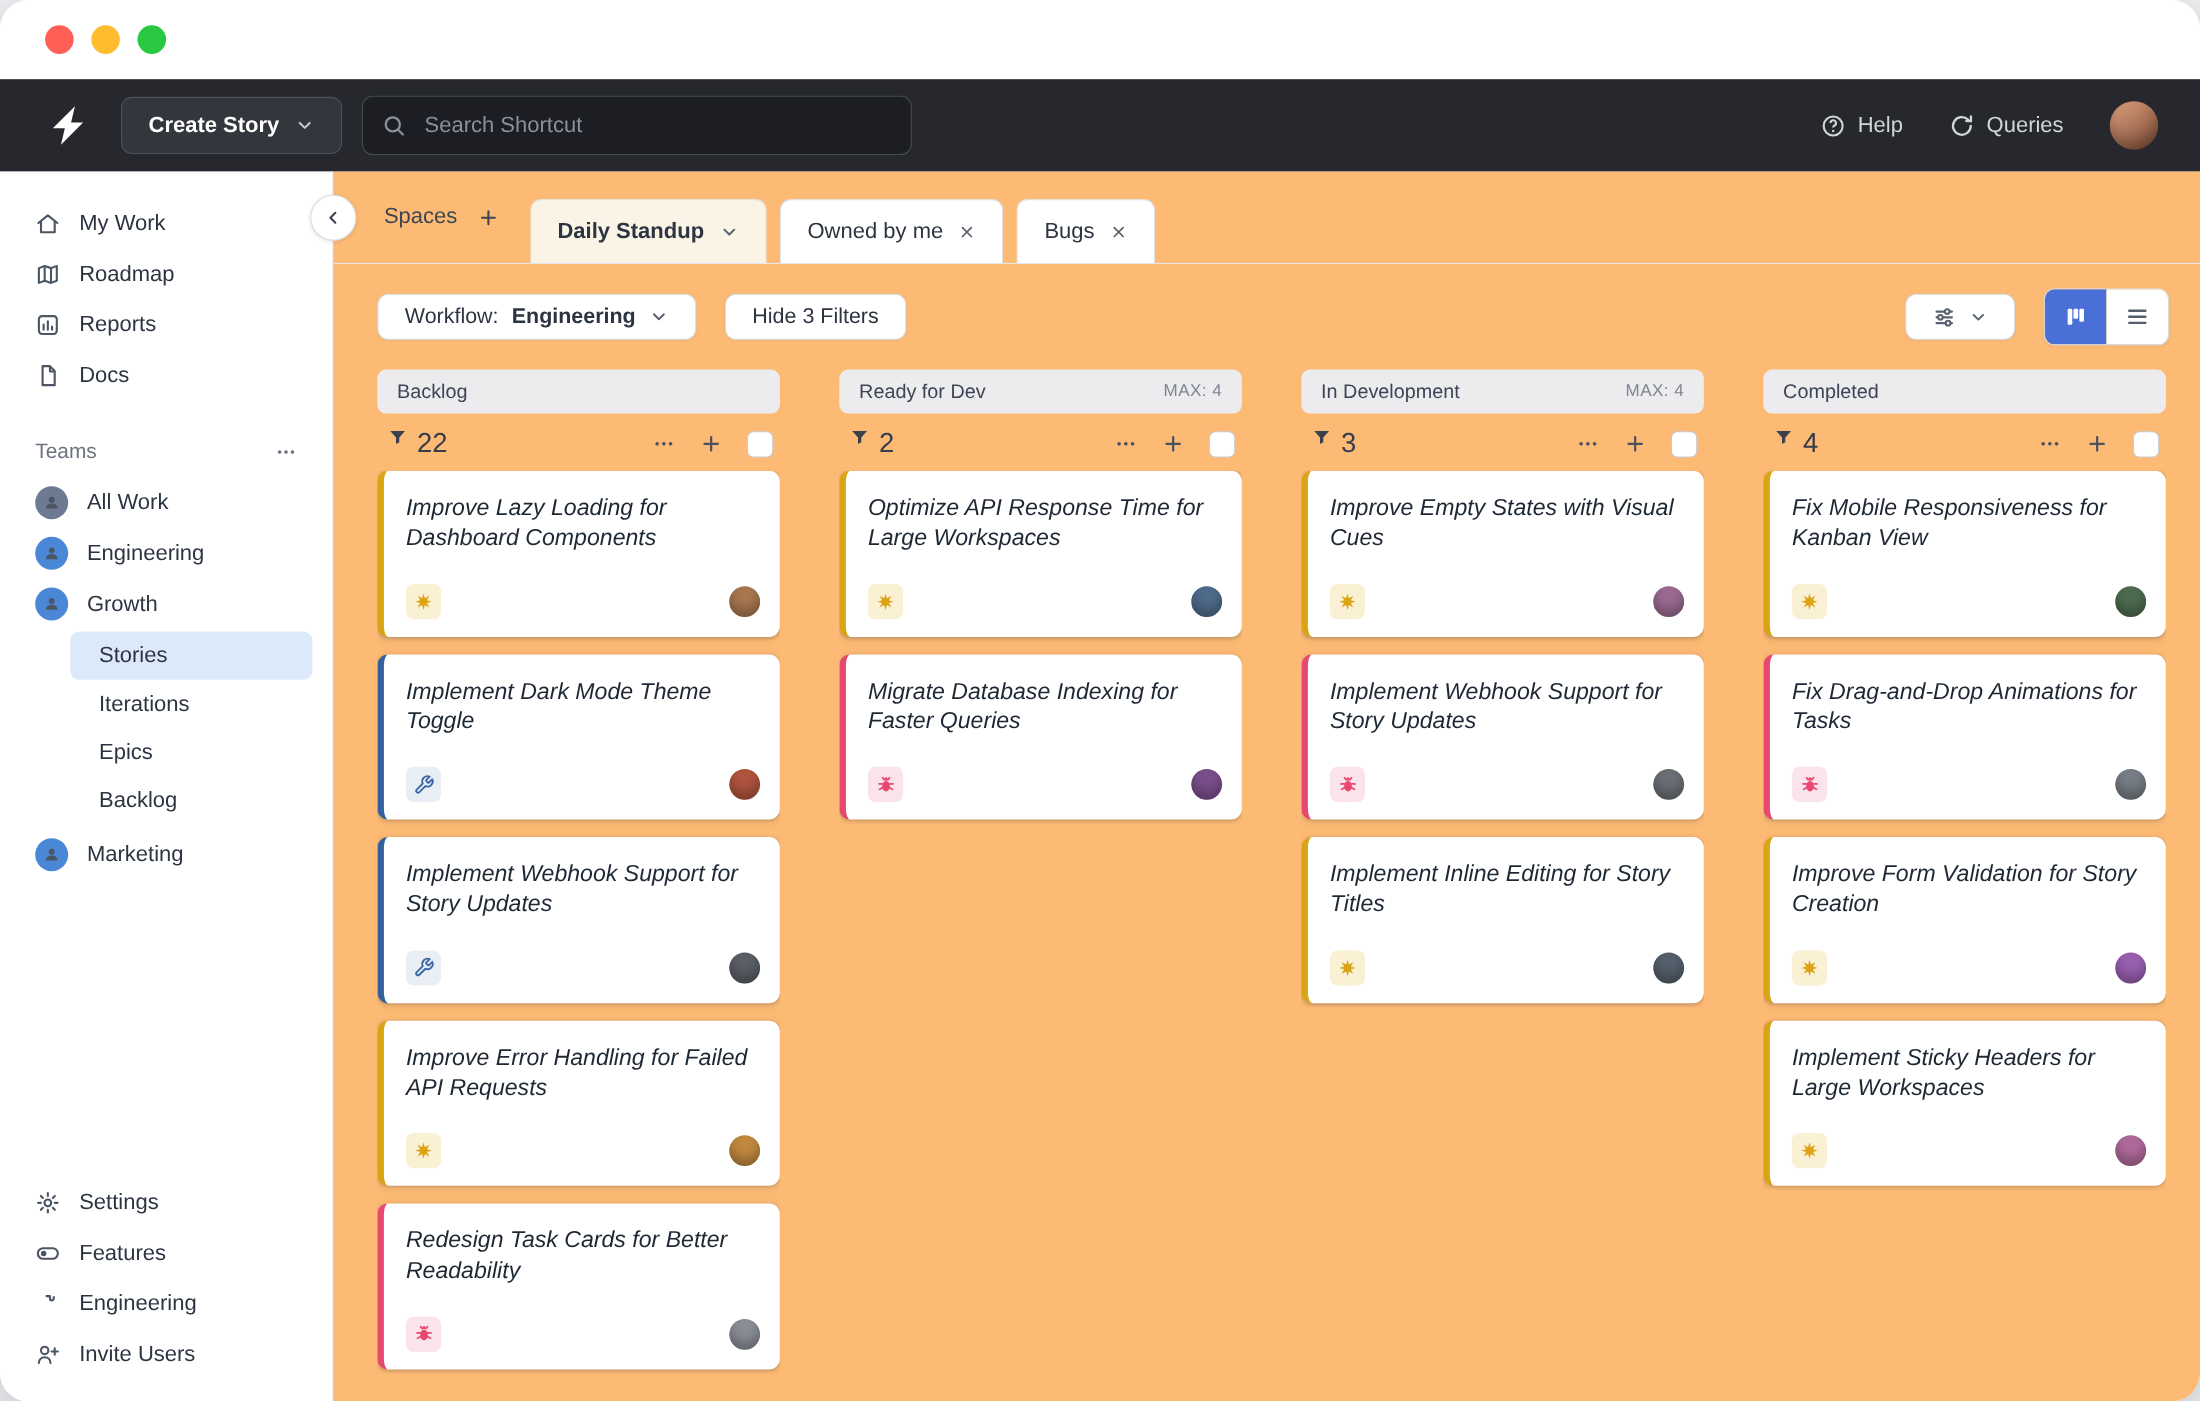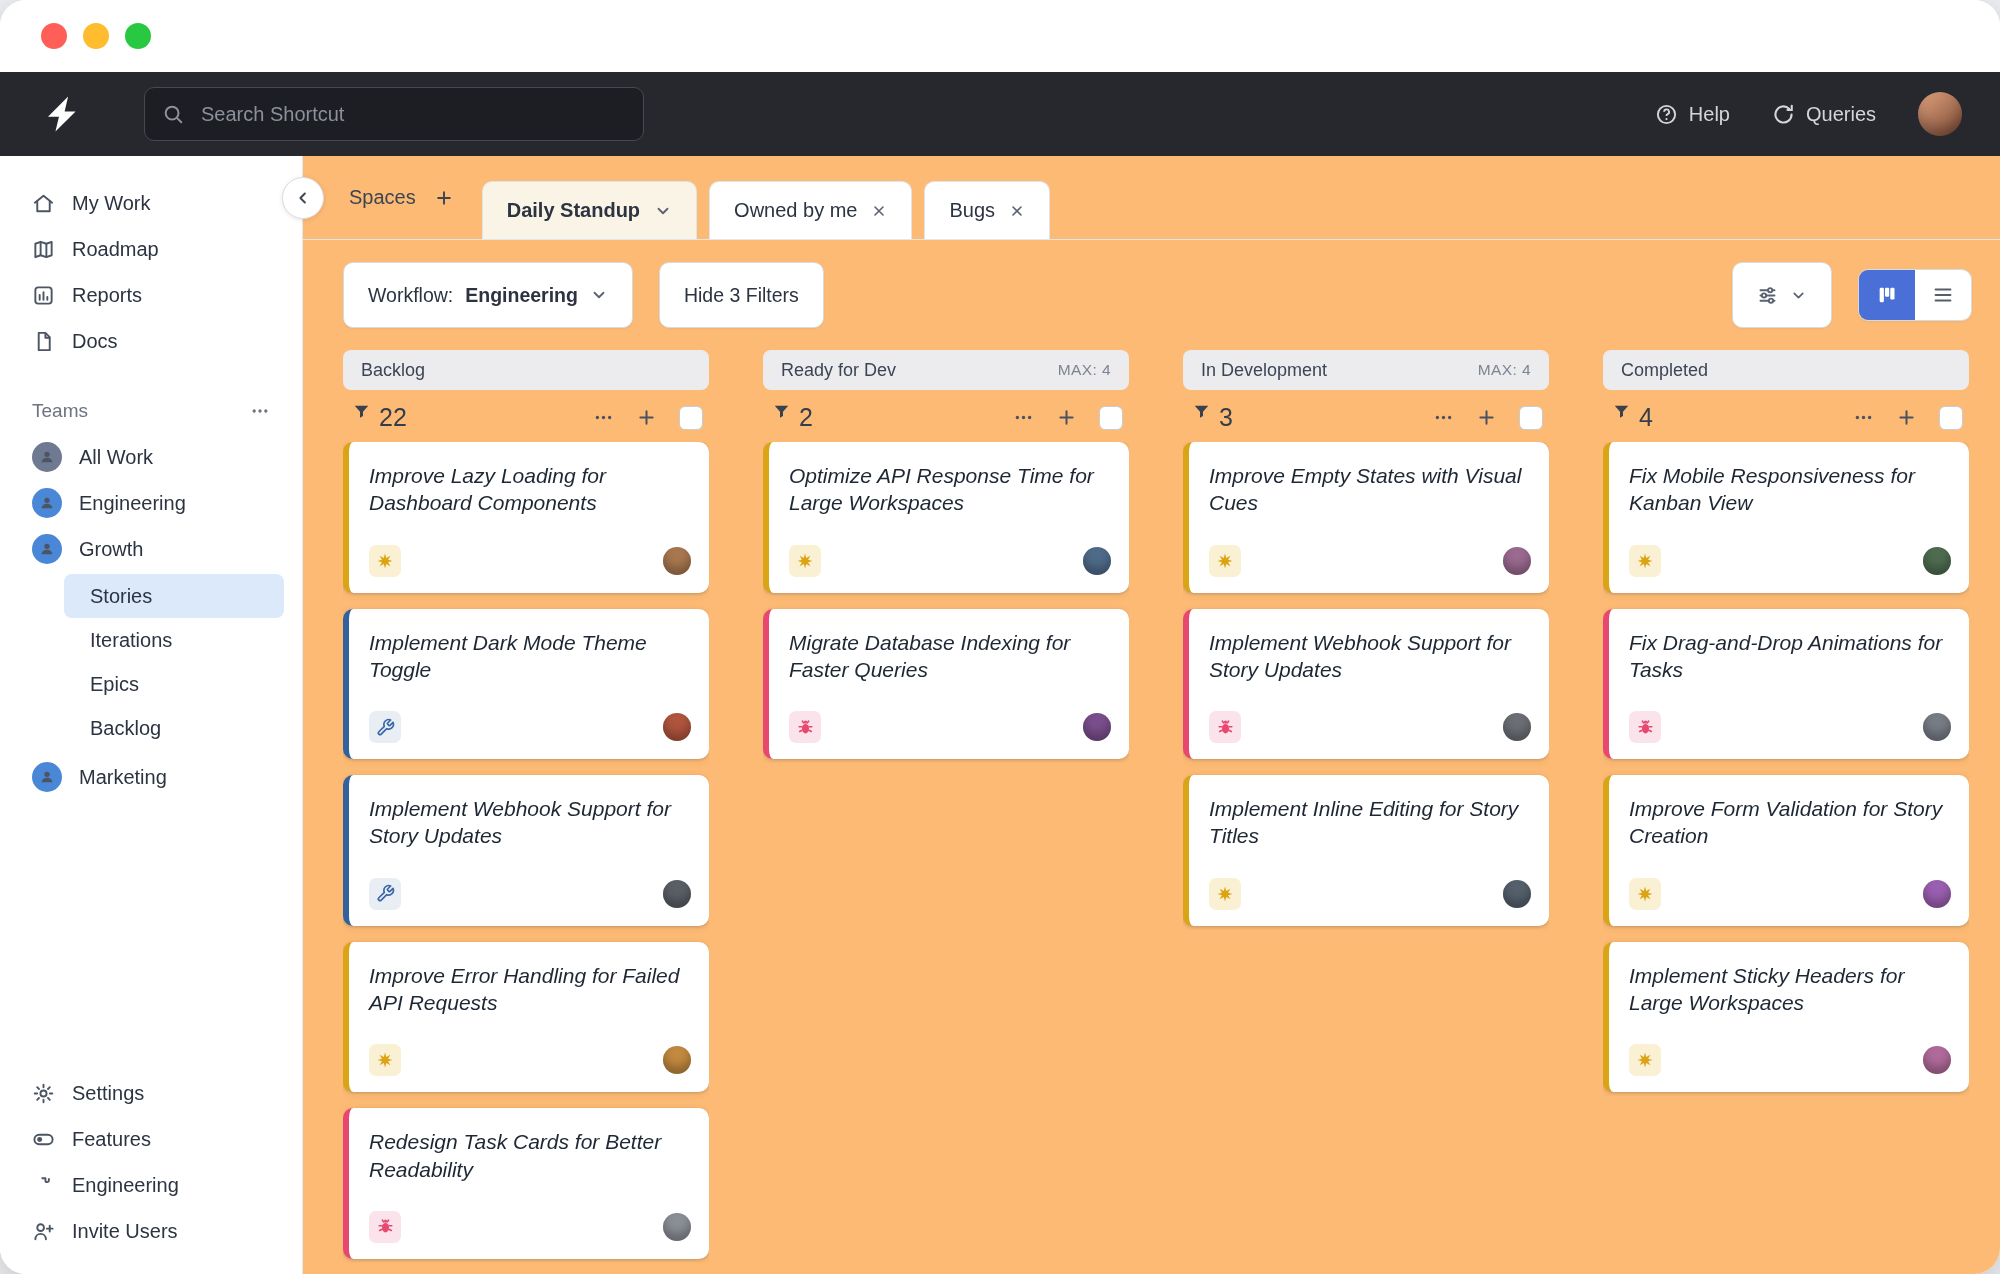--- a/index.html
+++ b/index.html
@@ -14,21 +14,21 @@
   .titlebar { height:72px; background:#fff; display:flex; align-items:center; padding-left:41px; gap:16px; flex:0 0 auto; }
   .tl { width:26px; height:26px; border-radius:50%; display:inline-block; }
   .tl.red{background:#ff5f57}.tl.yellow{background:#febc2e}.tl.green{background:#28c840}
 
   
   .appbar { height:84px; background:#26282e; display:flex; align-items:center; padding:0 38px; flex:0 0 auto; }
   .logo { width:48px; height:48px; margin-right:24px; display:grid; place-items:center; }
   .btn-create { display:flex; align-items:center; gap:14px; height:52px; padding:0 24px; background:#33363c;
                 border:1px solid #4d5057; border-radius:10px; color:#fff; font-size:20px; font-weight:700; }
   .btn-create svg { color:#c9ccd2; }
-  .searchwrap { position:relative; margin-left:34px; }
+  .searchwrap { position:relative; margin-left:18px; }
   .searchwrap .mag { position:absolute; left:18px; top:50%; transform:translateY(-50%); color:#8b909a; }
   .search { width:500px; height:54px; background:#1c1e23; border:1px solid #46494f; border-radius:10px;
             color:#d6d9df; font-size:20px; padding:0 18px 0 56px; outline:none; font-family:inherit; }
   .search::placeholder { color:#8b909a; }
   .appbar-right { margin-left:auto; display:flex; align-items:center; gap:42px; color:#d2d5da; font-size:20px; }
   .appbar-item { display:flex; align-items:center; gap:11px; cursor:pointer; }
   .avatar-lg { width:44px; height:44px; border-radius:50%; background:linear-gradient(140deg,#e0a37e,#7c4a35);
                box-shadow:inset 0 -8px 12px rgba(0,0,0,.25); cursor:pointer; }
 
   
@@ -61,21 +61,21 @@
   .spaces button { background:none; border:none; color:#3c4552; display:grid; place-items:center; }
   .tab { display:flex; align-items:center; gap:14px; height:58px; padding:0 24px; border:1px solid #e0e3e8;
          border-bottom:none; border-radius:10px 10px 0 0; background:#fff; font-size:20px; color:#2c3442;
          margin-right:12px; cursor:pointer; }
   .tab.active { background:var(--active-tab-bg,#faf4e6); font-weight:700; }
   .tab svg { color:#5a6270; }
   .tab .closer { background:none; border:none; color:#5a6270; display:grid; place-items:center; }
 
   
   .toolbar { display:flex; align-items:center; padding:22px 28px 18px 40px; gap:26px; flex:0 0 auto; }
-  .tool-btn { display:flex; align-items:center; gap:12px; height:66px; padding:0 24px; border:1px solid #d7dade;
+  .tool-btn { display:flex; align-items:center; gap:12px; height:42px; padding:0 24px; border:1px solid #d7dade;
               border-radius:10px; background:#fff; font-size:19.5px; color:#2c3442;
               box-shadow:0 1px 2px rgba(0,0,0,.05); }
   .tool-btn b { font-weight:700; }
   .tool-btn svg { color:#5a6270; }
   .toolbar .spacer { flex:1; }
   .view-toggle { display:flex; border:1px solid #d7dade; border-radius:10px; overflow:hidden;
                  box-shadow:0 1px 2px rgba(0,0,0,.05); }
   .view-toggle button { width:56px; height:50px; display:grid; place-items:center; background:#fff;
                         border:none; color:#555e6b; }
   .view-toggle button.active { background:var(--active-view-toggle,#4a6fd6); color:#fff; }
@@ -120,20 +120,26 @@
     <span class="tl yellow"></span>
     <span class="tl green"></span>
   </div>
 
   <header class="appbar">
     <span class="logo">
       <svg width="42" height="42" viewBox="0 0 48 48" fill="#fff">
           <path d="M31 4 8 27h12.5L16.5 44l23-23H27z"></path>
         </svg>
     </span>
+    <button class="btn-create">
+      <span>Create Story</span>
+      <svg width="18" height="18" viewBox="0 0 24 24" fill="none" stroke="currentColor" stroke-width="2.4" stroke-linecap="round" stroke-linejoin="round">
+          <polyline points="6 9 12 15 18 9"></polyline>
+        </svg>
+    </button>
     <span class="searchwrap">
       <svg class="mag" width="22" height="22" viewBox="0 0 24 24" fill="none" stroke="currentColor" stroke-width="2.2" stroke-linecap="round">
           <circle cx="11" cy="11" r="7"></circle>
           <line x1="16.5" y1="16.5" x2="21" y2="21"></line>
         </svg>
       <input class="search" type="text" placeholder="Search Shortcut" style="">
     </span>
     <span class="appbar-right">
       <span class="appbar-item">
         <svg width="23" height="23" viewBox="0 0 24 24" fill="none" stroke="currentColor" stroke-width="2">

